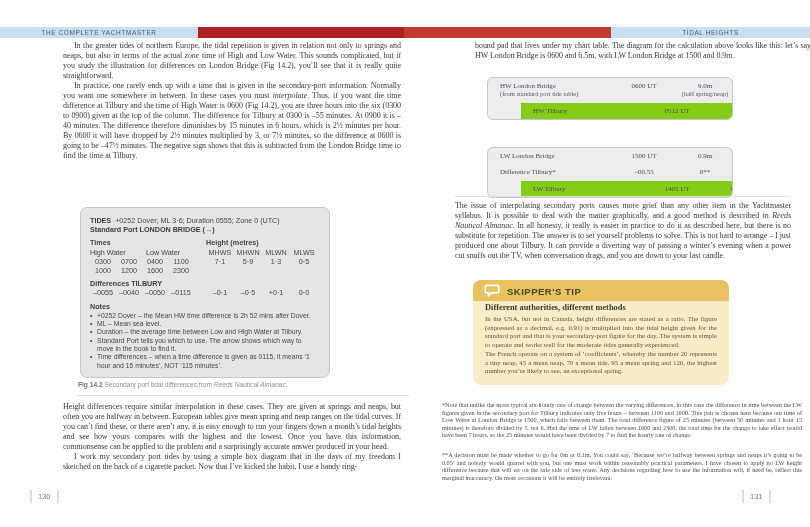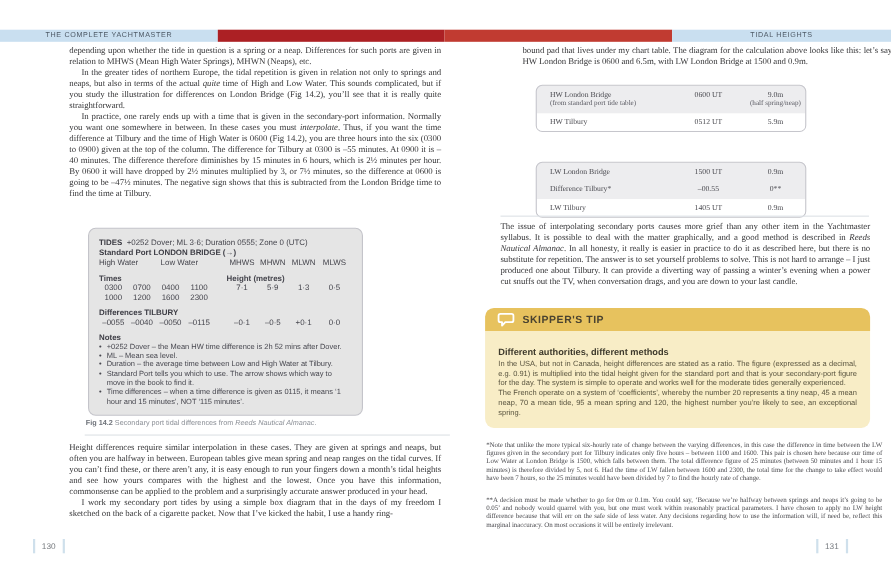--- a/index.html
+++ b/index.html
@@ -74,40 +74,41 @@
 
   
   .calc-table{
     position:absolute;left:487px;width:246px;box-sizing:border-box;
     background:#ededef;border:1px solid #c6c6cc;border-radius:6px;
     font-size:7px;line-height:8.4px;color:#4a4a50;overflow:hidden;
   }
   #hw-table{top:77px;}
   #lw-table{top:147px;}
   .ct-row{display:grid;grid-template-columns:112px 64px 58px;padding:4px 4px 4px 12px;}
-  .ct-row.hl{background:#ffffff;}
+  .ct-row.hl{background:#84cc16;margin-left:33px;}
   .ct-time,.ct-height{text-align:center;}
   .ct-sub{font-size:6.5px;color:#5a5a62;}
 
   
   #skippers-tip{
-    position:absolute;left:441px;top:280px;width:350px;
+    position:absolute;left:473px;top:280px;width:256px;
     font-family:"Liberation Sans", sans-serif;
   }
   .tip-header{
     background:#e7c25e;border-radius:8px 8px 0 0;
     padding:4px 10px 3px 11px;
     display:flex;align-items:center;gap:7px;
   }
   .tip-header .tip-label{
     font-weight:bold;font-size:9.5px;letter-spacing:.5px;color:#4a4330;
   }
   .tip-body{
     background:#f8edc6;border-radius:0 0 8px 8px;
-    padding:14px 12px 9px 12px;
+    padding:2px 12px 9px 12px;
+    font-family:Liberation Serif, serif;
   }
   .tip-title{margin:0 0 3px 0;font-weight:bold;font-size:8.4px;color:#3e3a2c;}
   .tip-body p.txt{margin:0;font-size:6.8px;line-height:8.7px;color:#59543f;text-align:justify;}
 
   
   .footnote{
     position:absolute;left:442px;width:360px;
     font-size:6.3px;line-height:7.6px;letter-spacing:-.05px;
     text-align:justify;color:#4c4c50;
   }
@@ -125,42 +126,41 @@
 </style>
 </head>
 <body>
 
 <div class="hdr-seg hdr-blue left">THE COMPLETE YACHTMASTER</div>
 <div class="hdr-seg hdr-red-dark"></div>
 <div class="hdr-seg hdr-red-light"></div>
 <div class="hdr-seg hdr-blue right">TIDAL HEIGHTS</div>
 
 <div class="copy" id="left-text-top">
-  <p>depending upon whether the tide in question is a spring or a neap. Differences for such ports are given in relation to MHWS (Mean High Water Springs), MHWN (Neaps), etc.</p>
-  <p class="ind"><span>In the greater tides of northern Europe, the tidal repetition is given in relation not only to springs and neaps, but also in terms of the actual </span><i>quite</i><span> time of High and Low Water. This sounds complicated, but if you study the illustration for differences on London Bridge (Fig 14.2), you’ll see that it is really quite straightforward.</span></p>
+  <p class="ind"><span>In the greater tides of northern Europe, the tidal repetition is given in relation not only to springs and neaps, but also in terms of the actual </span><i>zone</i><span> time of High and Low Water. This sounds complicated, but if you study the illustration for differences on London Bridge (Fig 14.2), you’ll see that it is really quite straightforward.</span></p>
   <p class="ind"><span>In practice, one rarely ends up with a time that is given in the secondary-port information. Normally you want one somewhere in between. In these cases you must </span><i>interpolate</i><span>. Thus, if you want the time difference at Tilbury and the time of High Water is 0600 (Fig 14.2), you are three hours into the six (0300 to 0900) given at the top of the column. The difference for Tilbury at 0300 is –55 minutes. At 0900 it is –40 minutes. The difference therefore diminishes by 15 minutes in 6 hours, which is 2½ minutes per hour. By 0600 it will have dropped by 2½ minutes multiplied by 3, or 7½ minutes, so the difference at 0600 is going to be –47½ minutes. The negative sign shows that this is subtracted from the London Bridge time to find the time at Tilbury.</span></p>
 </div>
 
 <div id="tide-box">
   <div><b>TIDES</b>&nbsp; <span>+0252 Dover;  ML 3·6;  Duration 0555;  Zone 0 (UTC)</span></div>
   <div><b>Standard Port LONDON BRIDGE (→)</b></div>
 
+  <div class="tb-row tb-mt">
+    <div class="tb-times-hdr">Times</div>
+    <div class="tb-gap"></div>
+    <div style="font-weight:bold;">Height (metres)</div>
+  </div>
   <div class="tb-row">
     <div class="tb-span2">High Water</div>
     <div class="tb-span2 pad">Low Water</div>
     <div class="tb-gap"></div>
     <div class="tb-h">MHWS</div>
     <div class="tb-h">MHWN</div>
     <div class="tb-h">MLWN</div>
     <div class="tb-h">MLWS</div>
-  </div>
-  <div class="tb-row tb-mt">
-    <div class="tb-times-hdr">Times</div>
-    <div class="tb-gap"></div>
-    <div style="font-weight:bold;">Height (metres)</div>
   </div>
   <div class="tb-row">
     <div class="tb-c">0300</div>
     <div class="tb-c">0700</div>
     <div class="tb-c">0400</div>
     <div class="tb-c">1100</div>
     <div class="tb-gap"></div>
     <div class="tb-h">7·1</div>
     <div class="tb-h">5·9</div>
     <div class="tb-h">1·3</div>

